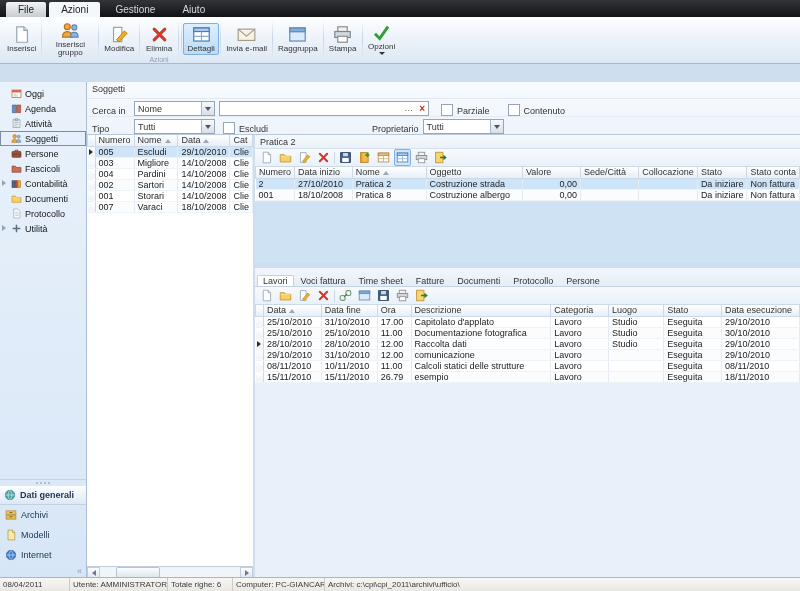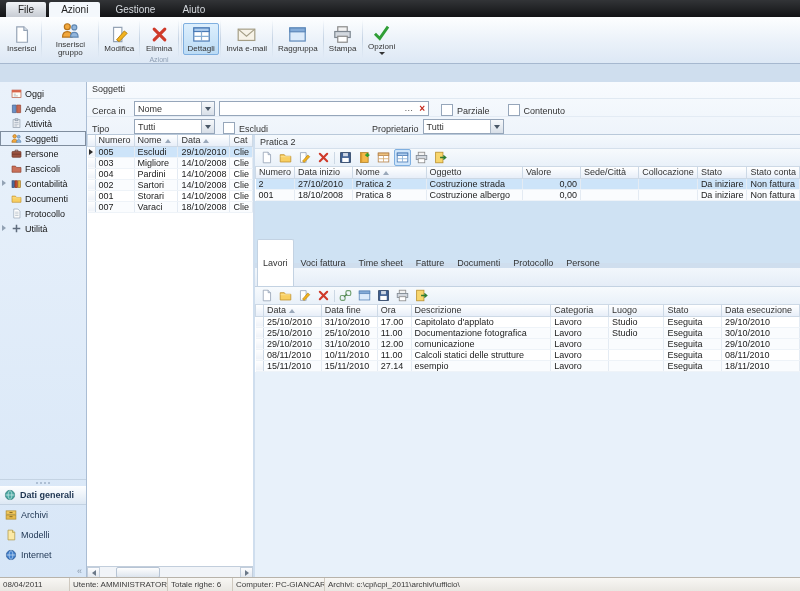--- a/index.html
+++ b/index.html
@@ -64,21 +64,21 @@
   .rightcol{flex:1;display:flex;flex-direction:column;min-width:0}
   .phead{height:14px;font-size:9px;color:#333;padding:2px 0 0 5px;background:linear-gradient(#f5f9fd,#ebf2fa);border-bottom:1px solid #d5e0ec;box-sizing:border-box;flex:none}
   .ptoolbar,.ltoolbar{height:17px;flex:none;display:flex;align-items:center;gap:2px;padding:0 3px;background:linear-gradient(#f7fafd,#e9f1f9);border-bottom:1px solid #cdd9e6}
   .ticon{width:15px;height:15px;border:1px solid transparent;border-radius:2px;display:flex;align-items:center;justify-content:center}
   .ticon .ic{width:13px;height:13px}
   .ticon.pressed{background:#cfe5fa;border-color:#7fafe0}
   .pgrid{height:96px;flex:none;background:#cfe2f3;overflow:hidden}
   .splitter{height:5px;flex:none;background:#cfdeee}
   .detail{flex:1;display:flex;flex-direction:column;min-height:0;background:#e8f1fa}
   .tabstrip{height:17px;flex:none;display:flex;align-items:flex-end;gap:1px;background:linear-gradient(#f2f7fc,#e5edf7);border-bottom:1px solid #c3d2e2;padding:1px 2px 0}
-  .dtab{font-size:9px;color:#333;padding:18px 5px;border-radius:2px 2px 0 0;border:1px solid transparent;border-bottom:none;line-height:10px}
+  .dtab{font-size:9px;color:#333;padding:0 5px;border-radius:2px 2px 0 0;border:1px solid transparent;border-bottom:none;line-height:10px}
   .dtab.active{background:#fff;border-color:#c3d2e2}
   .lgrid{flex:1;background:#e8f1fa;overflow:hidden}
   
   .grid{border-collapse:collapse;table-layout:fixed;font-size:9px;color:#222;background:#fff}
   .grid th{background:linear-gradient(#ffffff,#e7eef8);border:1px solid #cdd9e6;border-top:none;font-weight:normal;text-align:left;padding:0 3px;height:11px;white-space:nowrap;overflow:hidden;color:#333;box-sizing:border-box}
   .grid td{border-right:1px solid #e4ebf3;border-bottom:1px solid #eef3f8;padding:0 3px;height:10px;white-space:nowrap;overflow:hidden;box-sizing:border-box}
   .gr.alt td{background:#fafcfe}
   .gr.selrow td{background:#cde4f9}
   .grid td.ind{background:linear-gradient(#fff,#eef2f8);border-right:1px solid #cdd9e6;padding:0 1px}
   .grid th.ind{padding:0 1px}
@@ -733,20 +733,31 @@
                       <td class="ind"></td>
                       <td class="">25/10/2010</td>
                       <td class="">25/10/2010</td>
                       <td class="">11.00</td>
                       <td class="">Documentazione fotografica</td>
                       <td class="">Lavoro</td>
                       <td class="">Studio</td>
                       <td class="">Eseguita</td>
                       <td class="">30/10/2010</td>
                     </tr>
+                    <tr class="gr ">
+                      <td class="ind"><span class="arr"></span></td>
+                      <td class="">28/10/2010</td>
+                      <td class="">28/10/2010</td>
+                      <td class="">12.00</td>
+                      <td class="">Raccolta dati</td>
+                      <td class="">Lavoro</td>
+                      <td class="">Studio</td>
+                      <td class="">Eseguita</td>
+                      <td class="">29/10/2010</td>
+                    </tr>
                     <tr class="gr alt">
                       <td class="ind"></td>
                       <td class="">29/10/2010</td>
                       <td class="">31/10/2010</td>
                       <td class="">12.00</td>
                       <td class="">comunicazione</td>
                       <td class="">Lavoro</td>
                       <td class=""></td>
                       <td class="">Eseguita</td>
                       <td class="">29/10/2010</td>
@@ -759,21 +770,21 @@
                       <td class="">Calcoli statici delle strutture</td>
                       <td class="">Lavoro</td>
                       <td class=""></td>
                       <td class="">Eseguita</td>
                       <td class="">08/11/2010</td>
                     </tr>
                     <tr class="gr alt">
                       <td class="ind"></td>
                       <td class="">15/11/2010</td>
                       <td class="">15/11/2010</td>
-                      <td class="">27.14</td>
+                      <td class="">26.79</td>
                       <td class="">esempio</td>
                       <td class="">Lavoro</td>
                       <td class=""></td>
                       <td class="">Eseguita</td>
                       <td class="">18/11/2010</td>
                     </tr>
                   </tbody>
                 </table>
               </div>
           </div>

